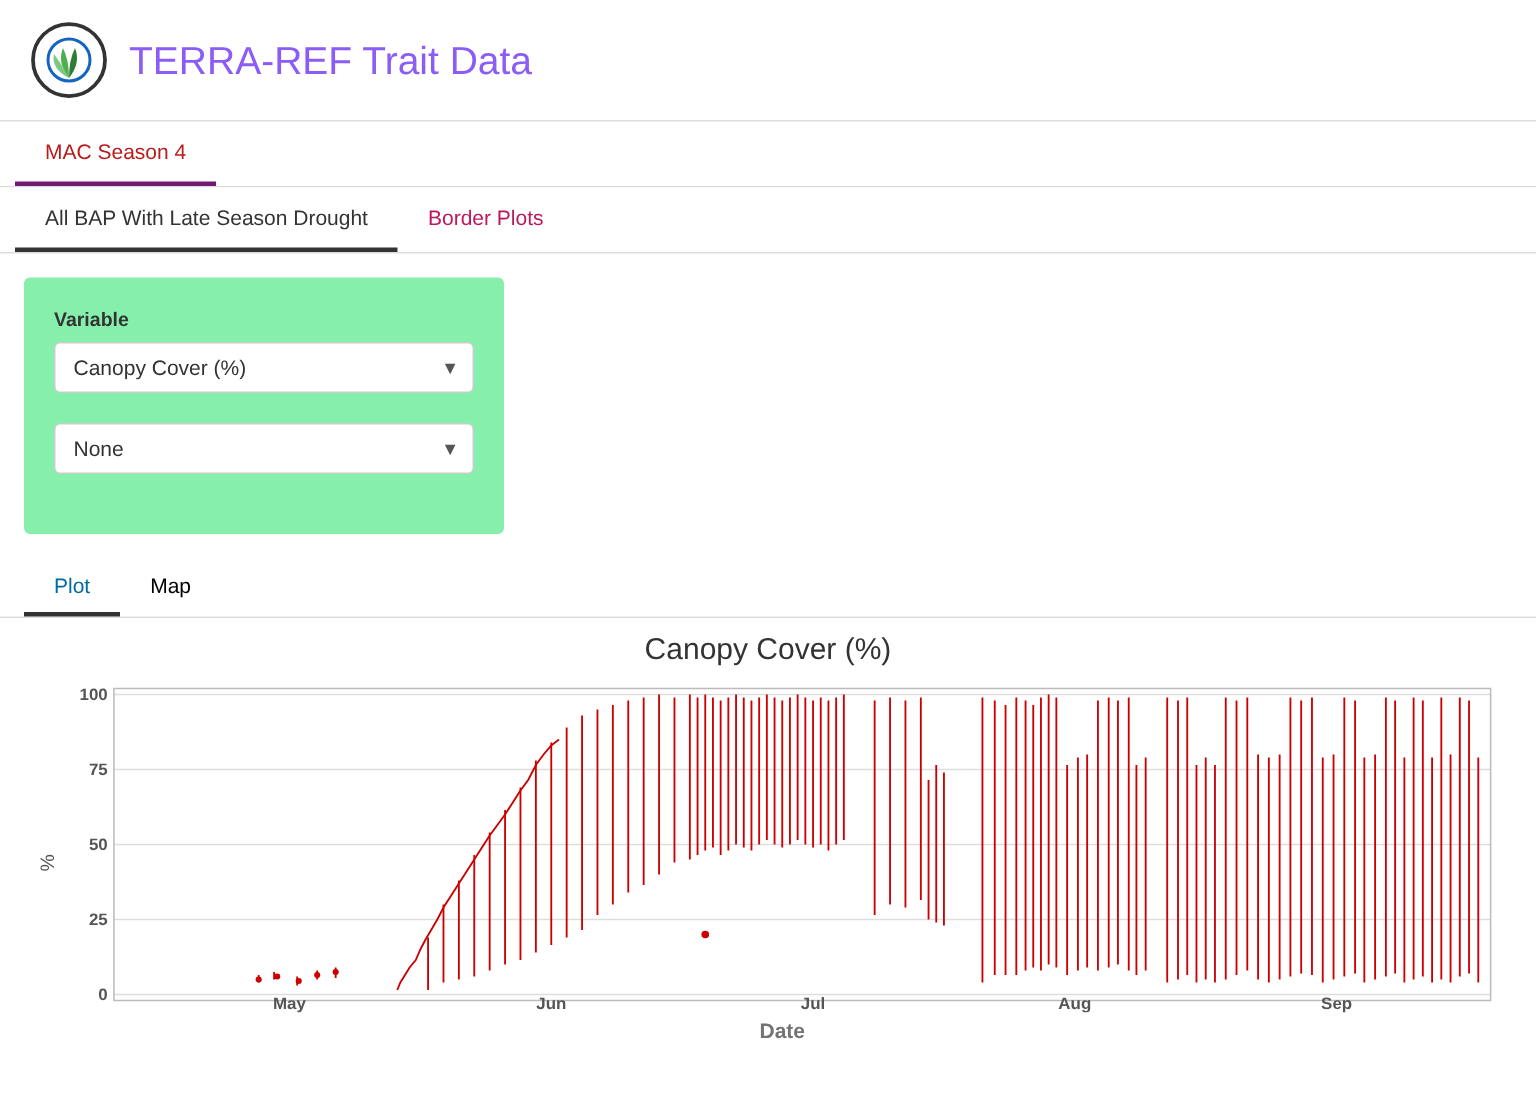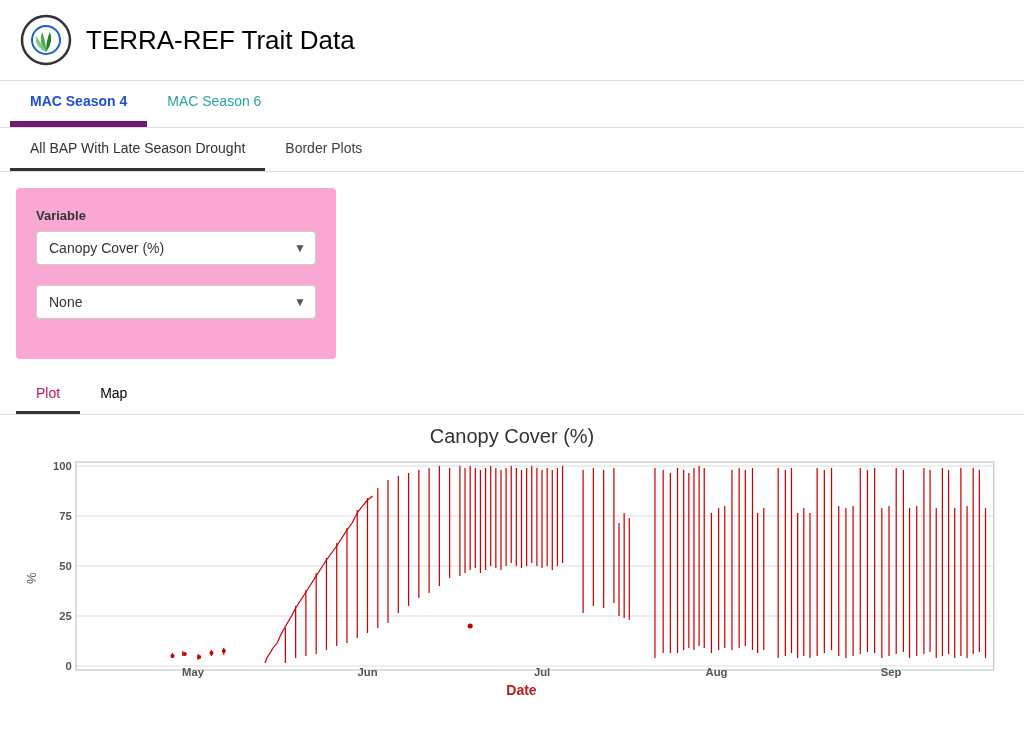--- a/index.html
+++ b/index.html
@@ -14,66 +14,66 @@
     }
     .logo {
       width: 52px;
       height: 52px;
       margin-right: 14px;
       flex-shrink: 0;
     }
     .app-title {
       font-size: 26px;
       font-weight: 400;
-      color: #000000;
+      color: #8b5cf6;
     }
 
     
     .season-tabs {
       display: flex;
       border-bottom: 1px solid #ddd;
       padding: 0 10px;
     }
     .season-tab {
       padding: 12px 20px;
       cursor: pointer;
       font-size: 14px;
       color: #26a69a;
       border-bottom: 3px solid transparent;
       text-decoration: none;
     }
     .season-tab.active {
-      color: #1d4ed8;
-      border-bottom: 6px solid #701a75;
-      font-weight: 700;
+      color: #b91c1c;
+      border-bottom: 3px solid #701a75;
+      font-weight: 400;
     }
 
     
     .sub-tabs {
       display: flex;
       border-bottom: 1px solid #ddd;
       padding: 0 10px;
       background: #fff;
     }
     .sub-tab {
       padding: 12px 20px;
       cursor: pointer;
       font-size: 14px;
-      color: #404040;
+      color: #be185d;
       border-bottom: 3px solid transparent;
     }
     .sub-tab.active {
       color: #333;
       border-bottom: 3px solid #333;
       font-weight: 400;
     }
 
     
     .controls-panel {
-      background: #f9a8d4;
+      background: #86efac;
       margin: 16px 16px;
       padding: 20px;
       border-radius: 4px;
       width: 320px;
     }
     .control-label {
       font-size: 13px;
       font-weight: 600;
       margin-bottom: 8px;
       color: #333;
@@ -112,21 +112,21 @@
       margin-bottom: 10px;
     }
     .view-tab {
       padding: 10px 20px;
       cursor: pointer;
       font-size: 14px;
       color: #000000;
       border-bottom: 3px solid transparent;
     }
     .view-tab.active {
-      color: #be185d;
+      color: #0369a1;
       border-bottom: 3px solid #333;
       font-weight: 500;
     }
 
     
     .chart-container {
       padding: 0 20px 20px 20px;
     }
     .chart-title {
       font-size: 20px;
@@ -155,21 +155,21 @@
       font-weight: bold;
     }
     .chart-svg {
       width: 100%;
       height: 220px;
       display: block;
     }
     .x-axis-label {
       text-align: center;
       font-size: 14px;
-      color: #b91c1c;
+      color: #737373;
       margin-top: 4px;
     }
   </style>
 </head>
 <body>
 
 <div class="header">
   <svg class="logo" viewBox="0 0 52 52" xmlns="http://www.w3.org/2000/svg">
     <circle cx="26" cy="26" r="24" fill="none" stroke="#333" stroke-width="2.5"></circle>
 
@@ -178,21 +178,20 @@
     <path d="M26 38 Q14 32 16 22 Q22 30 26 38Z" fill="#81c784"></path>
 
     <path d="M12 26 A14 14 0 0 1 40 26" fill="none" stroke="#1565c0" stroke-width="2" marker-end="url(#arr)"></path>
     <path d="M40 26 A14 14 0 0 1 12 26" fill="none" stroke="#1565c0" stroke-width="2"></path>
   </svg>
   <span class="app-title">TERRA-REF Trait Data</span>
 </div>
 
 <div class="season-tabs">
   <div class="season-tab active">MAC Season 4</div>
-  <div class="season-tab">MAC Season 6</div>
 </div>
 
 <div class="sub-tabs">
   <div class="sub-tab active">All BAP With Late Season Drought</div>
   <div class="sub-tab">Border Plots</div>
 </div>
 
 <div class="controls-panel">
   <div class="control-label">Variable</div>
   <div class="select-wrapper">

